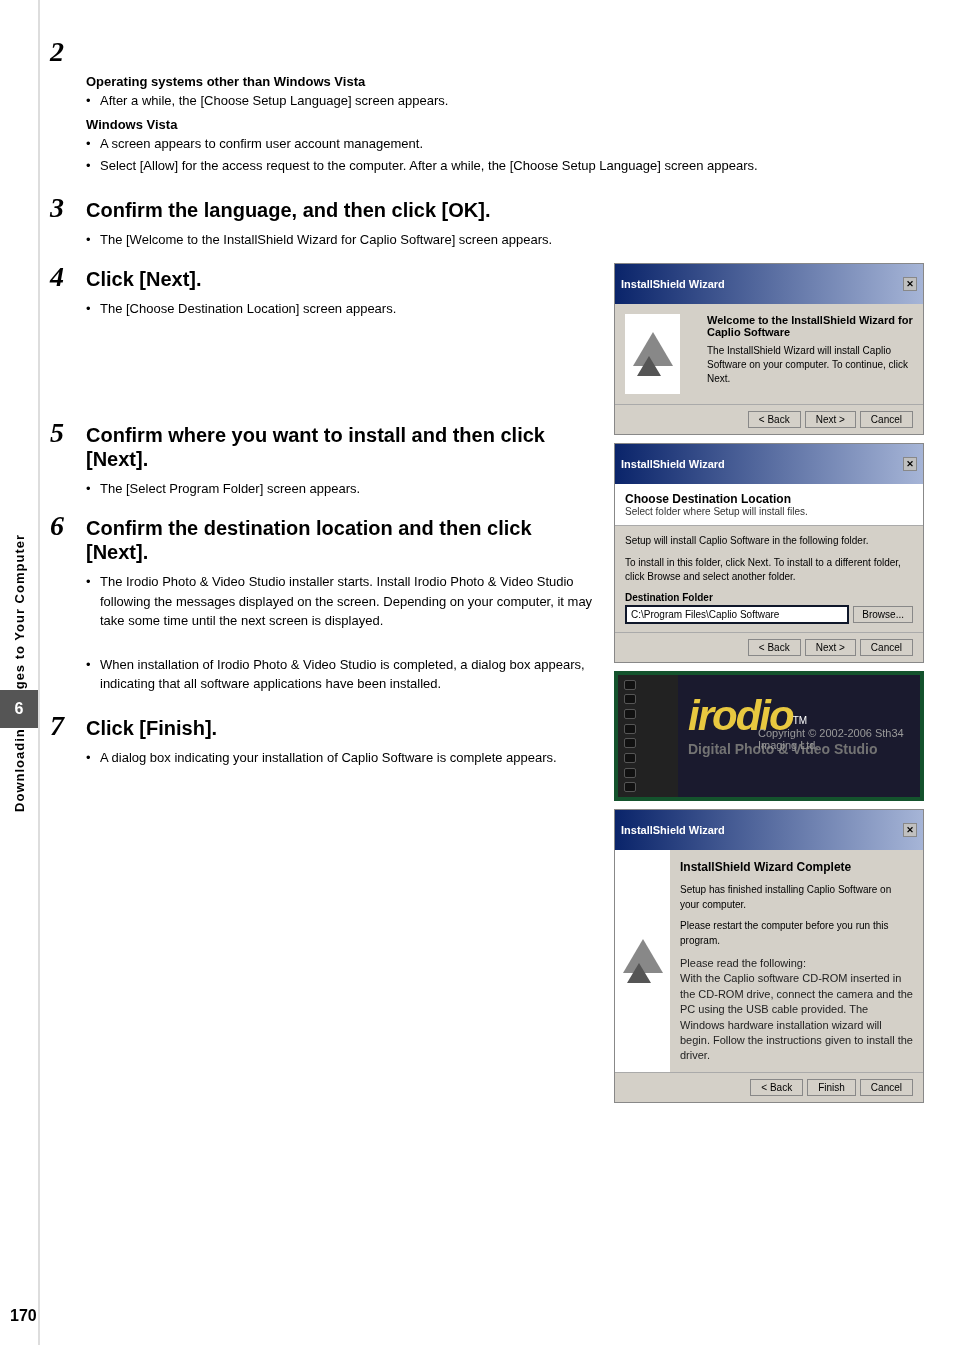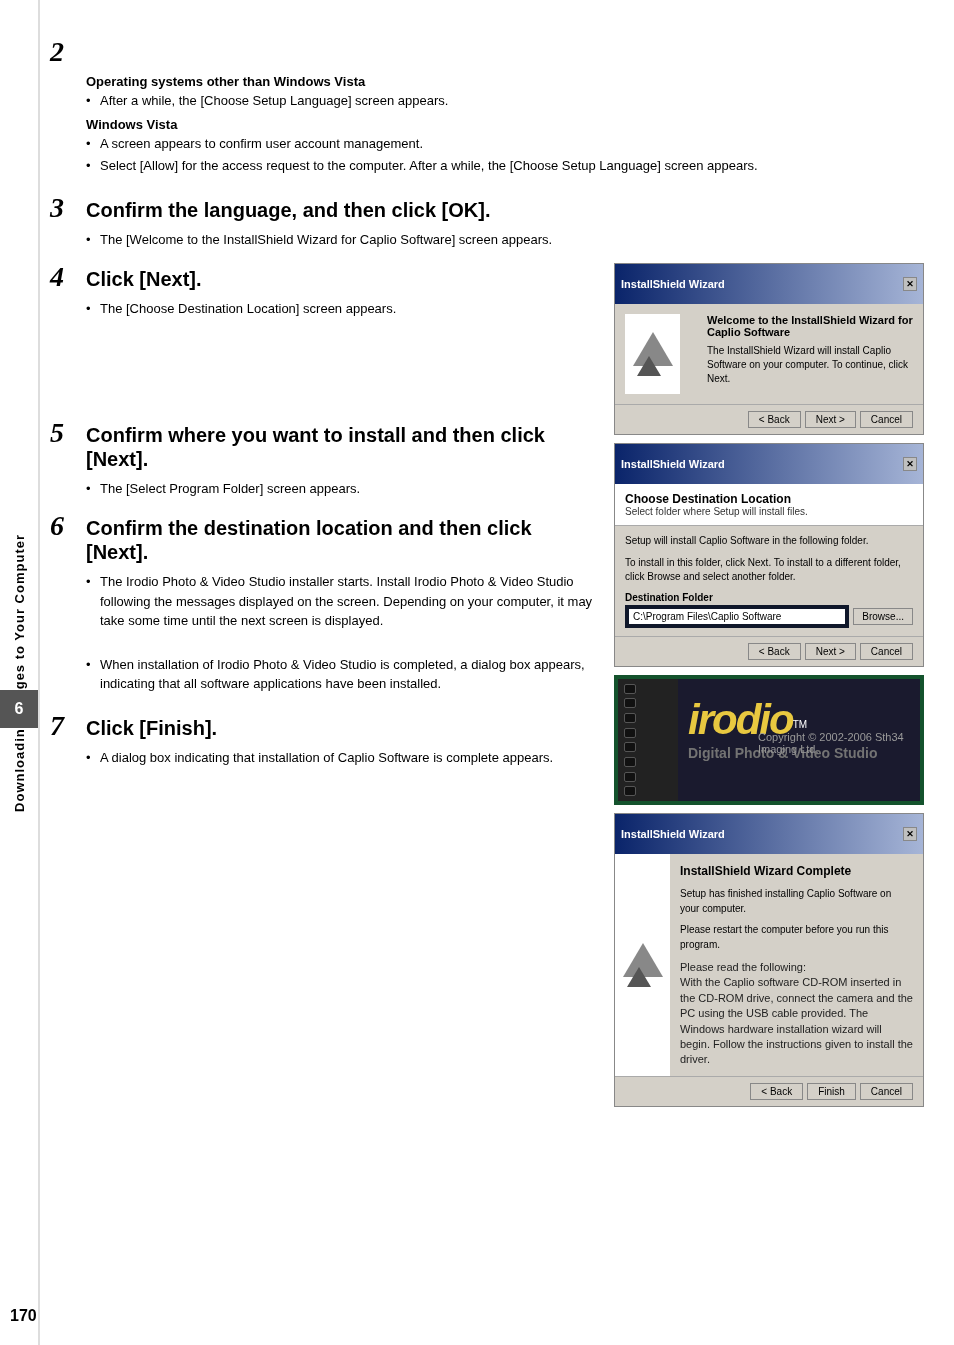--- a/index.html
+++ b/index.html
@@ -250,21 +250,21 @@
       margin-bottom: 2px;
     }
     .wizard-dest-folder-row {
       display: flex;
       align-items: center;
       gap: 4px;
     }
     .wizard-dest-folder-input {
       flex: 1;
       background: #fff;
-      border: 4px solid #0f172a;
+      border: 2px solid #0f172a;
       padding: 2px 4px;
       font-size: 10px;
     }
     .wizard-dest-browse {
       background: #d4d0c8;
       border: 1px solid #888;
       padding: 2px 8px;
       font-size: 10px;
     }
 
@@ -409,21 +409,21 @@
         <span class="step-number">6</span>
         <span class="step-title" style="font-size:20px;">Confirm the destination location and then click [Next].</span>
       </div>
       <div class="bullet-item" style="margin-top:6px;">The Irodio Photo &amp; Video Studio installer starts. Install Irodio Photo &amp; Video Studio following the messages displayed on the screen. Depending on your computer, it may take some time until the next screen is displayed.</div>
       <div class="bullet-item" style="margin-top:24px;">When installation of Irodio Photo &amp; Video Studio is completed, a dialog box appears, indicating that all software applications have been installed.</div>
 
       <div class="step" style="margin-top:18px;">
         <span class="step-number">7</span>
         <span class="step-title">Click [Finish].</span>
       </div>
-      <div class="bullet-item">A dialog box indicating that installation of Caplio Software is complete appears.</div>
+      <div class="bullet-item">A dialog box indicating your installation of Caplio Software is complete appears.</div>
 
     </div>
 
     <div class="right-col">
 
       <div class="wizard-screenshot">
         <div class="wizard-titlebar">
           <span>InstallShield Wizard</span>
           <div class="wizard-titlebar-close">✕</div>
         </div>

